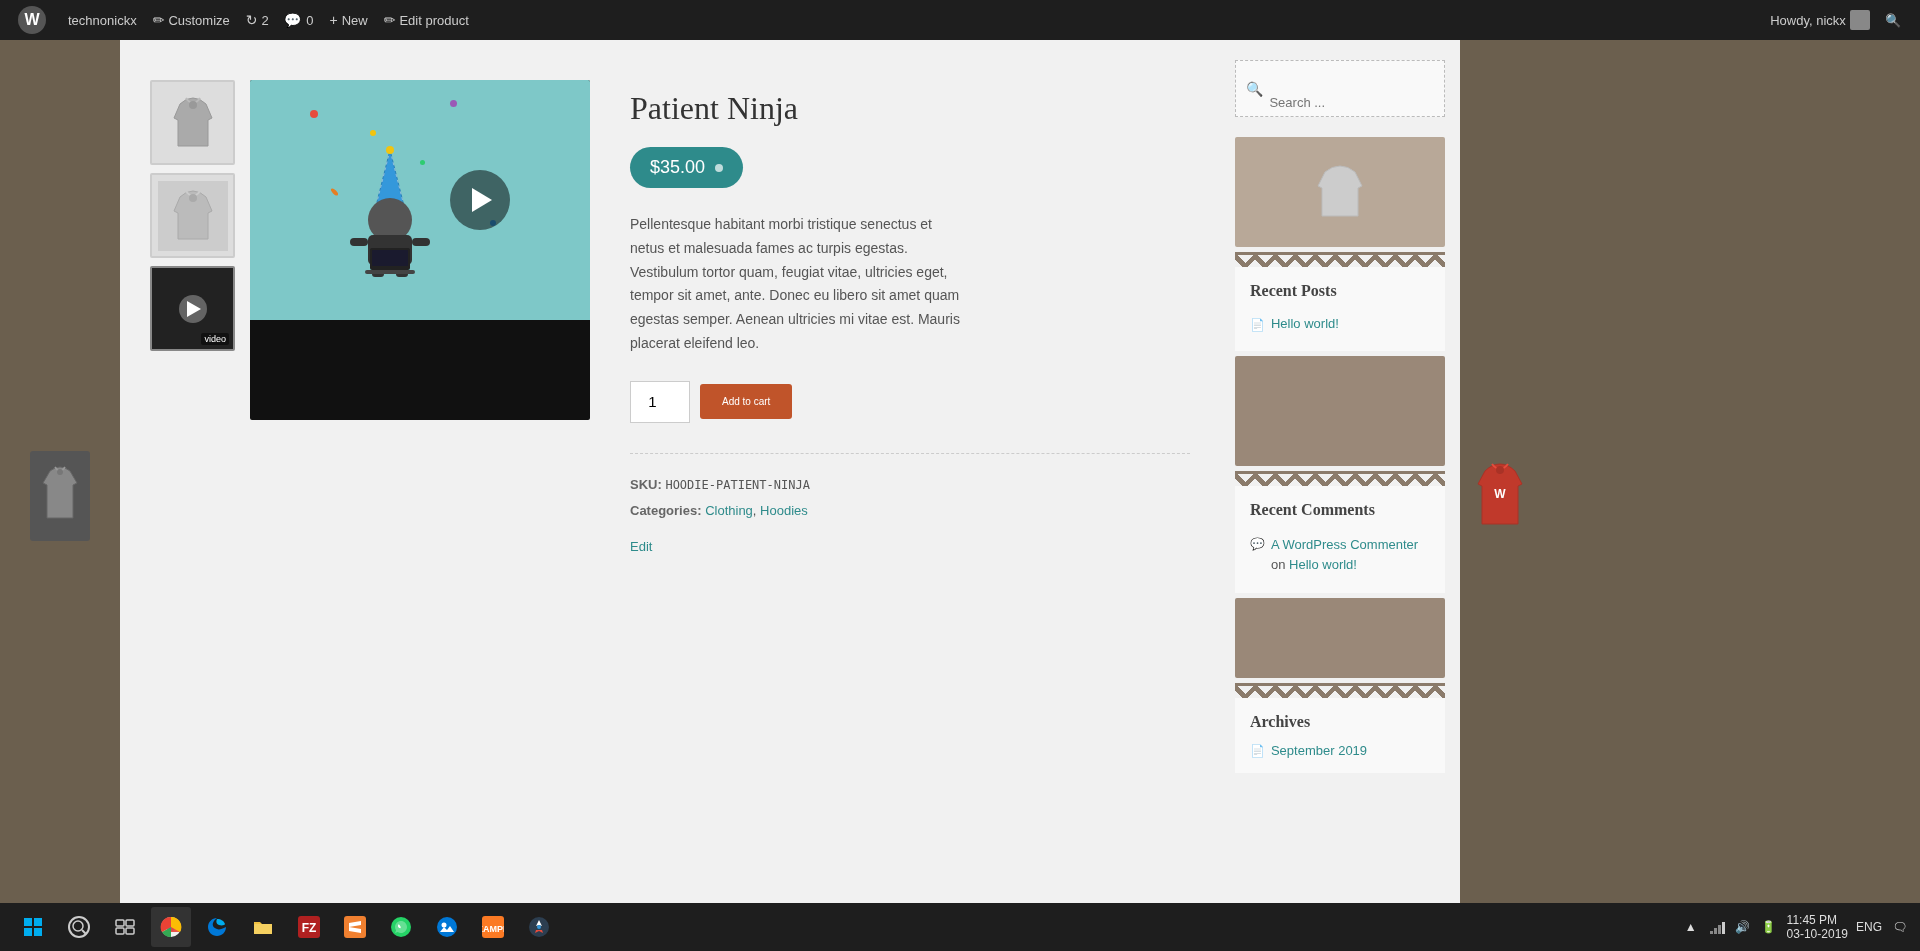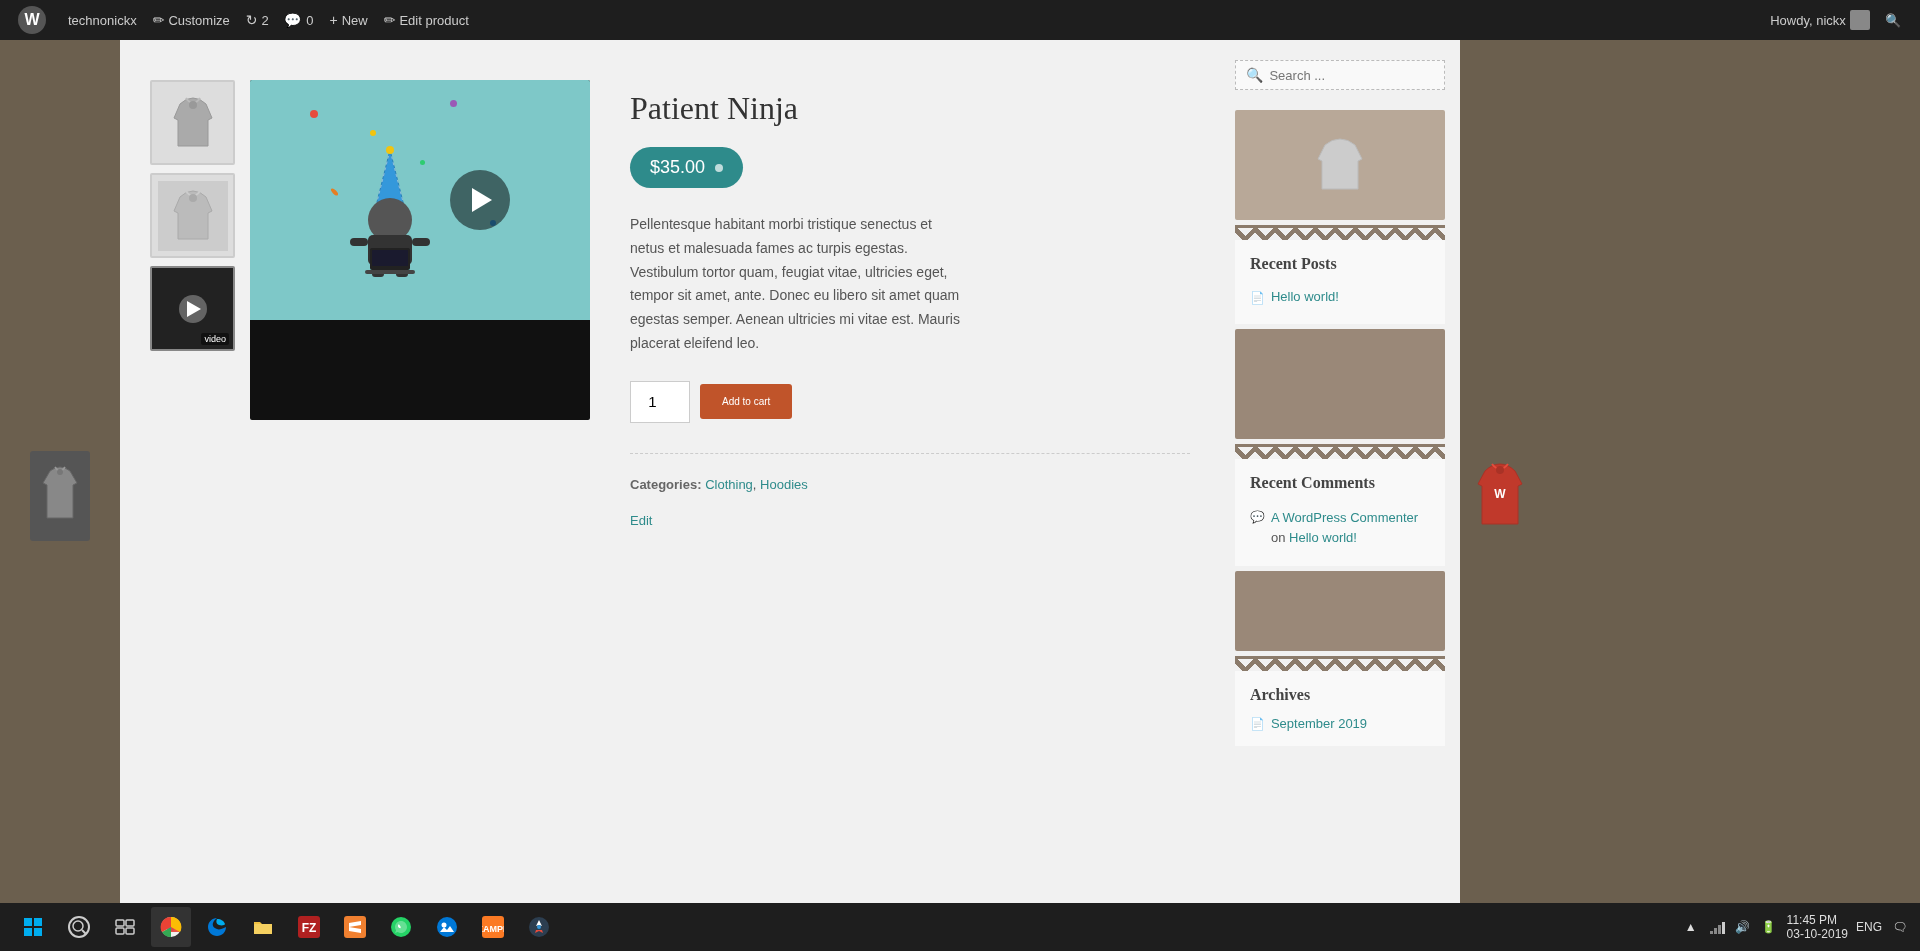--- a/index.html
+++ b/index.html
@@ -315,20 +315,21 @@
       gap: 6px;
     }
     .search-box input {
       border: none;
       background: transparent;
       font-size: 13px;
       color: #999;
       outline: none;
       flex: 1;
       font-family: Arial, sans-serif;
+      margin-top: 28px;
     }
     .search-icon-svg { color: #888; font-size: 14px; }
 
     
     .sidebar-img-block {
       width: 100%;
       height: 110px;
       background: #b8a898;
       margin-bottom: 5px;
       border-radius: 2px;
@@ -573,20 +574,24 @@
 
         <p class="product-description">Pellentesque habitant morbi tristique senectus et netus et malesuada fames ac turpis egestas. Vestibulum tortor quam, feugiat vitae, ultricies eget, tempor sit amet, ante. Donec eu libero sit amet quam egestas semper. Aenean ultricies mi vitae est. Mauris placerat eleifend leo.</p>
 
         <div class="add-to-cart-row">
           <input class="qty-input" type="number" value="1" style="">
           <button class="add-to-cart-btn">Add to cart</button>
         </div>
 
         <div class="product-meta">
           <div>
+            <span class="meta-label">SKU:</span>
+            <span style="font-family:monospace;font-size:12px;">HOODIE-PATIENT-NINJA</span>
+          </div>
+          <div>
             <span class="meta-label">Categories:</span>
             <a href="#">Clothing</a>,
             <a href="#">Hoodies</a>
           </div>
           <a href="#" class="edit-link">Edit</a>
         </div>
       </div>
 
     </div>
   </div>

